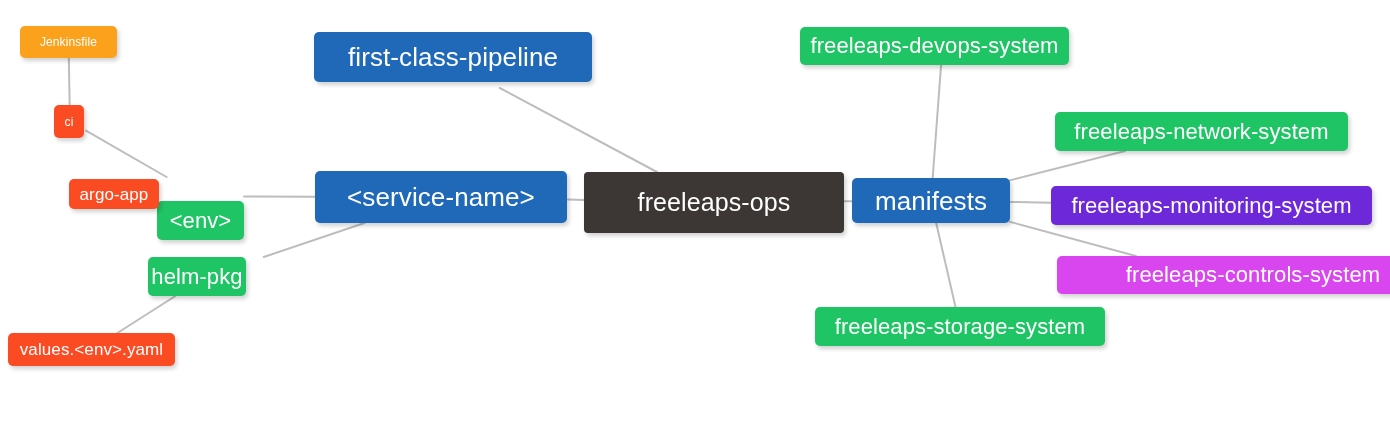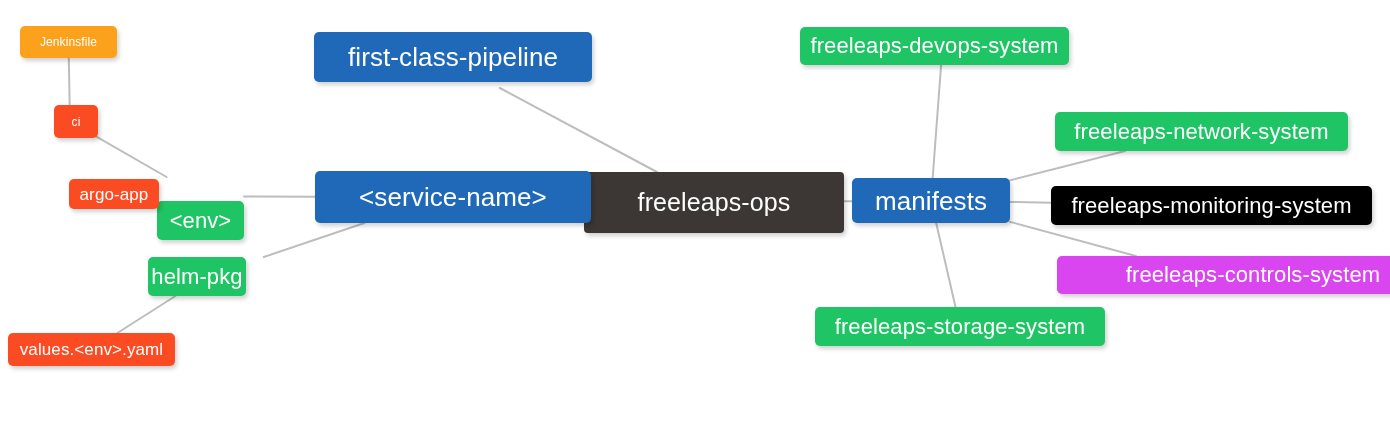--- a/index.html
+++ b/index.html
@@ -83,33 +83,33 @@
       <line x1="1010" y1="180.34842883548984" x2="1125.054347826087" y2="151" stroke="#bdbdbd" stroke-width="2" stroke-linecap="round"></line>
       <line x1="1010" y1="201.90819964349376" x2="1051" y2="202.63903743315507" stroke="#bdbdbd" stroke-width="2" stroke-linecap="round"></line>
       <line x1="1010" y1="221.9018181818182" x2="1135.8657718120805" y2="256" stroke="#bdbdbd" stroke-width="2" stroke-linecap="round"></line>
       <line x1="936.1785714285714" y1="223" x2="955.5119047619048" y2="307" stroke="#bdbdbd" stroke-width="2" stroke-linecap="round"></line>
     </svg>
 
   <div class="node node-root sz-xl" style="left: 584px; top: 172px; width: 260px; height: 61px; background: rgb(60, 55, 52);">
     <span>freeleaps-ops</span>
   </div>
 
-  <div class="node node-blue sz-lg" style="left: 315px; top: 171px; width: 276px; height: 52px; background: rgb(32, 105, 184); align-items: center;">
+  <div class="node node-blue sz-lg" style="left: 315px; top: 171px; width: 252px; height: 52px; background: rgb(32, 105, 184); align-items: center;">
     <span>&lt;service-name&gt;</span>
   </div>
 
   <div class="node node-blue sz-lg" style="left: 314px; top: 32px; width: 278px; height: 50px; background: rgb(32, 105, 184);">
     <span>first-class-pipeline</span>
   </div>
 
   <div class="node node-green sz-md" style="left: 157px; top: 177px; width: 87px; height: 39px; background: rgb(31, 196, 100); margin-top: 24px;">
     <span>&lt;env&gt;</span>
   </div>
 
-  <div class="node node-red sz-xs" style="left: 54px; top: 105px; width: 44px; height: 33px; background: rgb(250, 75, 34);">
+  <div class="node node-red sz-xs" style="left: 54px; top: 105px; width: 30px; height: 33px; background: rgb(250, 75, 34);">
     <span>ci</span>
   </div>
 
   <div class="node node-orange sz-xs" style="left: 20px; top: 26px; width: 97px; height: 32px; background: rgb(251, 161, 28);">
     <span>Jenkinsfile</span>
   </div>
 
   <div class="node node-red sz-sm" style="left: 33px; top: 179px; width: 90px; height: 30px; background: rgb(250, 75, 34); margin-left: 36px;">
     <span>argo-app</span>
   </div>
@@ -127,21 +127,21 @@
   </div>
 
   <div class="node node-green sz-md" style="left: 800px; top: 27px; width: 269px; height: 38px; background: rgb(31, 196, 100);">
     <span>freeleaps-devops-system</span>
   </div>
 
   <div class="node node-green sz-md" style="left: 1055px; top: 112px; width: 293px; height: 39px; background: rgb(31, 196, 100);">
     <span>freeleaps-network-system</span>
   </div>
 
-  <div class="node node-green sz-md" style="left: 1051px; top: 186px; width: 321px; height: 39px; background: #000000;">
+  <div class="node node-green sz-md" style="left: 1051px; top: 186px; width: 321px; height: 39px; background: #6d28d9;">
     <span>freeleaps-monitoring-system</span>
   </div>
 
   <div class="node node-green sz-md" style="left: 1057px; top: 256px; width: 358px; height: 38px; background: #d946ef; padding-left: 44px;">
     <span>freeleaps-controls-system</span>
   </div>
 
   <div class="node node-green sz-md" style="left: 815px; top: 307px; width: 290px; height: 39px; background: rgb(31, 196, 100);">
     <span>freeleaps-storage-system</span>
   </div>

